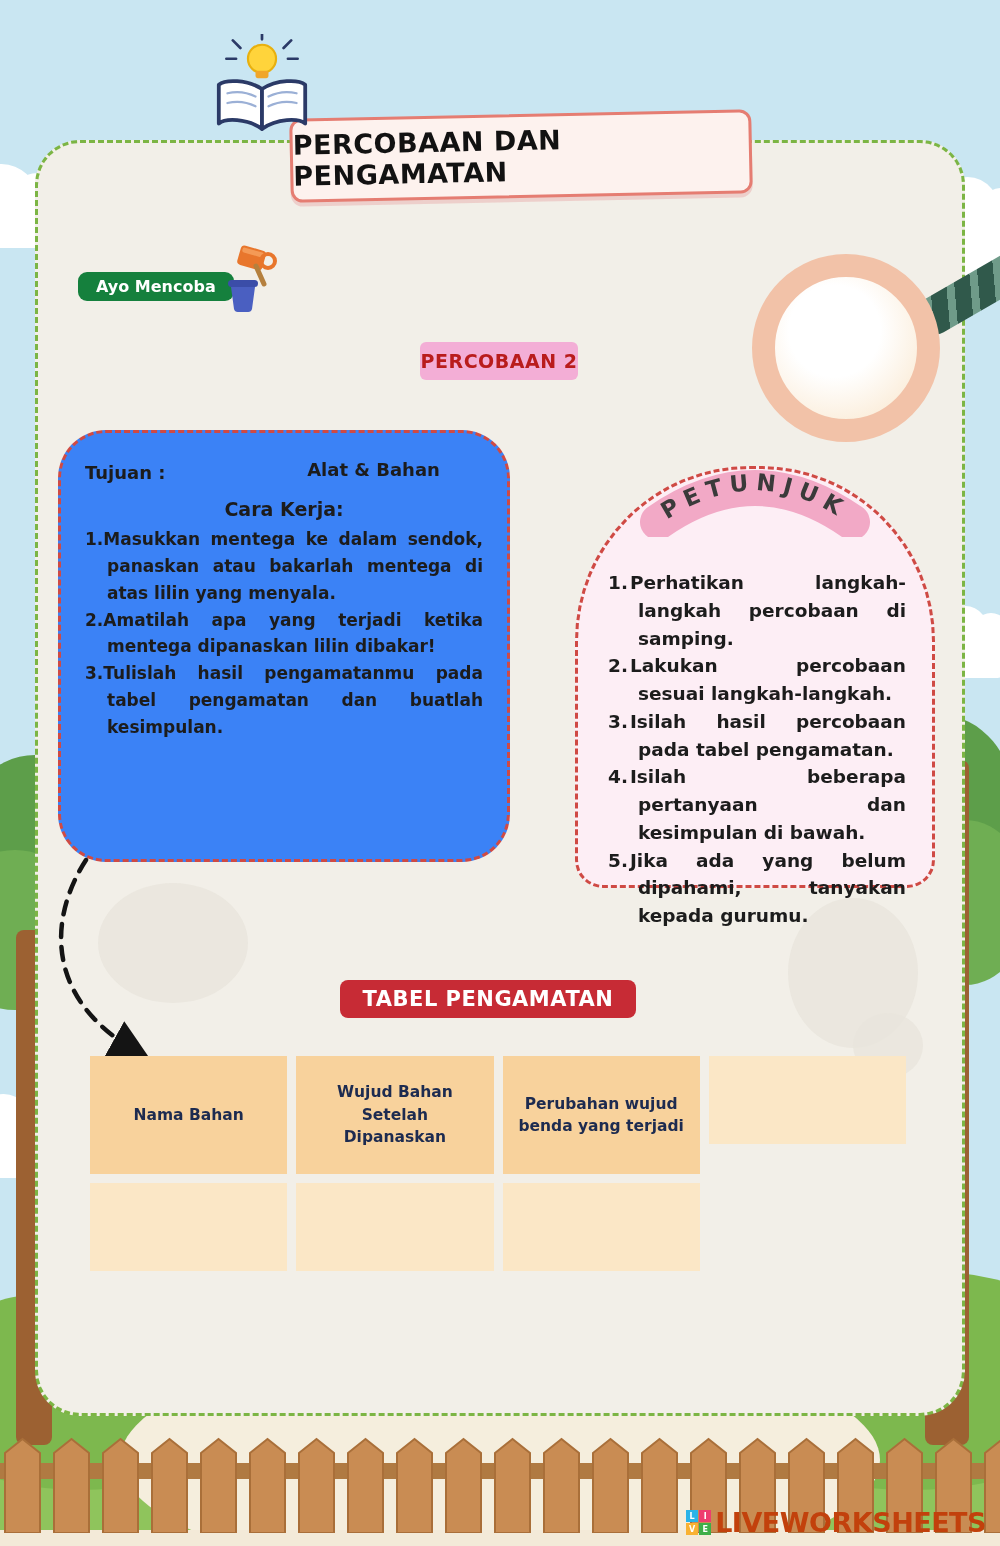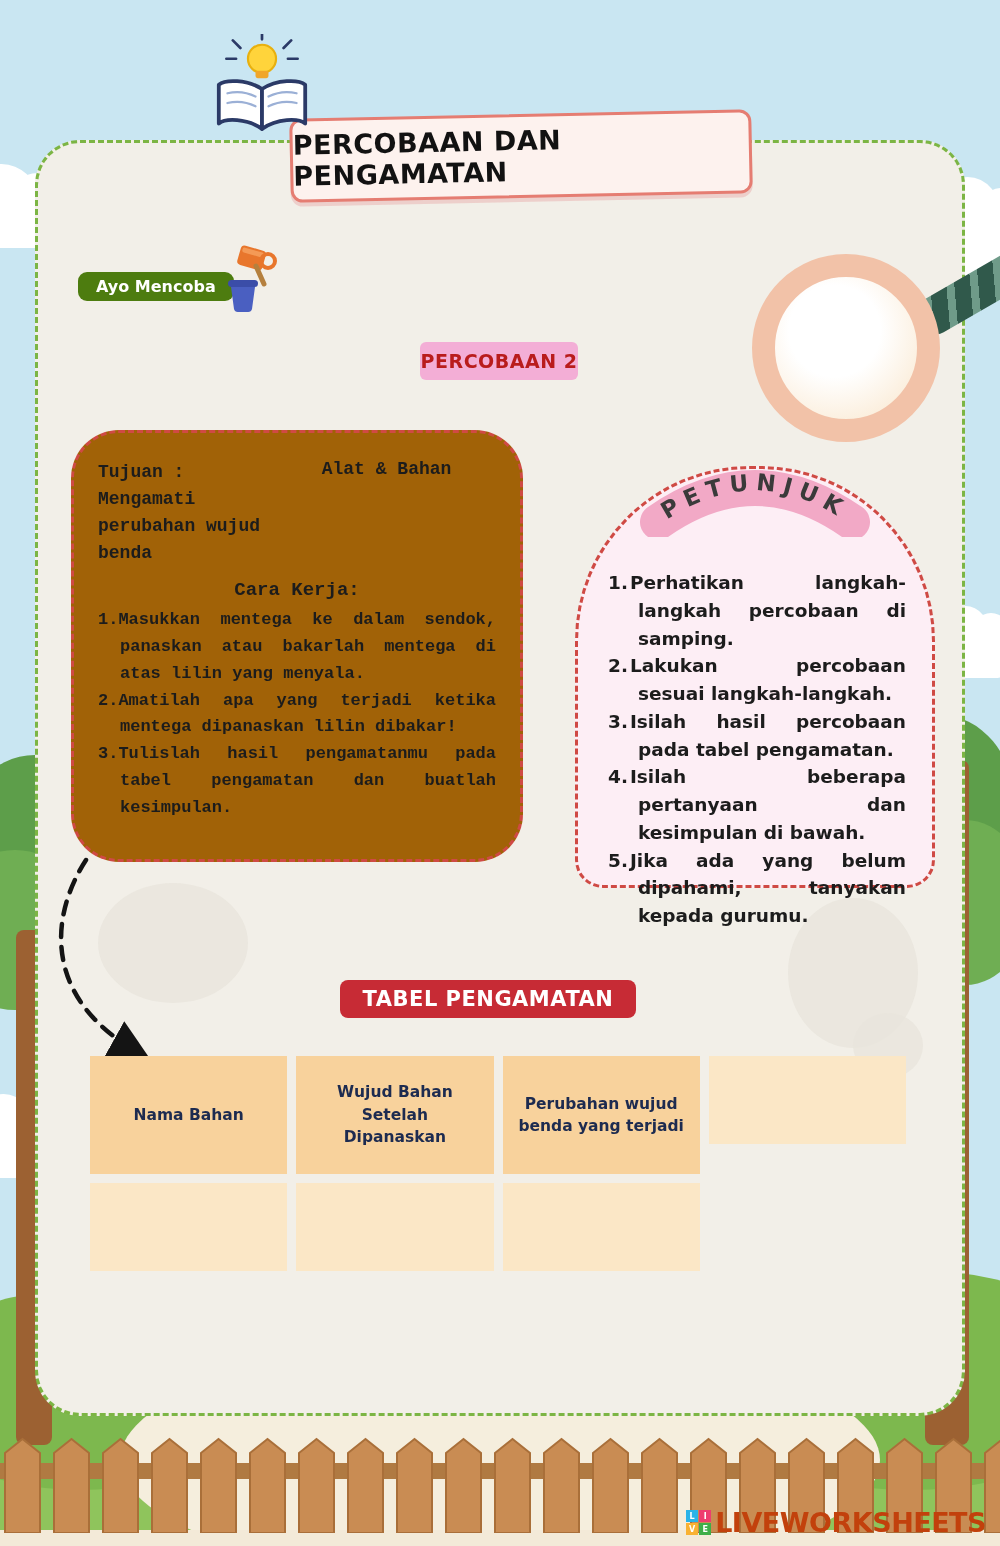--- a/index.html
+++ b/index.html
@@ -42,21 +42,21 @@
     display:flex; align-items:center; justify-content:center;
     transform:rotate(-1.2deg);
     box-shadow: 0 4px 0 rgba(230,150,150,.35);
   }
   .title-banner span { font-size:27px; font-weight:800; letter-spacing:.5px; color:#121212; }
 
   .book-icon { position:absolute; left:208px; top:34px; width:108px; height:110px; z-index:7; }
 
   .ayo-badge {
     position:absolute; left:78px; top:272px; z-index:6;
-    background:#4d7c0f; border-radius:9px; padding:5px 18px;
+    background:#15803d; border-radius:9px; padding:5px 18px;
     color:#fff; font-size:16px; font-weight:700;
   }
   .cup-icon { position:absolute; left:210px; top:242px; width:72px; height:76px; z-index:7; }
 
   .percobaan-badge {
     position:absolute; left:420px; top:342px; width:158px; height:38px; z-index:6;
     background:#f3aed6; border-radius:6px; display:flex; align-items:center; justify-content:center;
     font-size:19px; font-weight:800; color:#b91c1c; letter-spacing:.5px;
   }
 
@@ -68,24 +68,23 @@
     transform: rotate(-30deg); z-index:1;
   }
   .mag-glass {
     position:absolute; left:2px; top:6px; width:188px; height:188px; border-radius:50%;
     border:23px solid #f2c2a8; z-index:2;
     background: radial-gradient(circle at 42% 38%, #ffffff 0%, #ffffff 38%, #fbeedc 78%, #f6e2c7 100%);
   }
 
   
   .left-box {
-    position:absolute; left:71px; top:430px; width:452px; height:432px; z-index:6;
-    background:#a16207; border:3px dashed #cf4a44; border-radius:48px;
+    position:absolute; left:58px; top:430px; width:452px; height:432px; z-index:6;
+    background:#3b82f6; border:3px dashed #cf4a44; border-radius:48px;
     padding:26px 24px 18px 24px;
-    font-family:Liberation Mono, monospace;
   }
   .top-row { display:flex; }
   .tujuan { width:45%; font-size:18px; font-weight:700; line-height:1.5; }
   .alat { width:55%; text-align:center; }
   .alat-title { font-size:18px; font-weight:700; margin-bottom:4px; }
   .alat-list { display:inline-block; text-align:left; padding-left:22px; }
   .alat-list li { font-size:17px; font-weight:700; line-height:1.6; }
   .cara-title { text-align:center; font-size:19px; font-weight:800; margin-top:12px; margin-bottom:6px; }
   .numlist { list-style:none; counter-reset:c; }
   .cara-list li {
@@ -210,21 +209,20 @@
 
 <div class="magnifier">
   <div class="mag-handle"></div>
   <div class="mag-glass"></div>
 </div>
 
 <div class="left-box">
   <div class="top-row">
     <div class="tujuan">
       <div>Tujuan :</div>
-      <div>Mengamati perubahan wujud benda</div>
     </div>
     <div class="alat">
       <div class="alat-title">Alat &amp; Bahan</div>
     </div>
   </div>
   <div class="cara-title">Cara Kerja:</div>
   <ol class="numlist cara-list">
     <li>Masukkan mentega ke dalam sendok, panaskan atau bakarlah mentega di atas lilin yang menyala.</li>
     <li>Amatilah apa yang terjadi ketika mentega dipanaskan lilin dibakar!</li>
     <li>Tulislah hasil pengamatanmu pada tabel pengamatan dan buatlah kesimpulan.</li>

